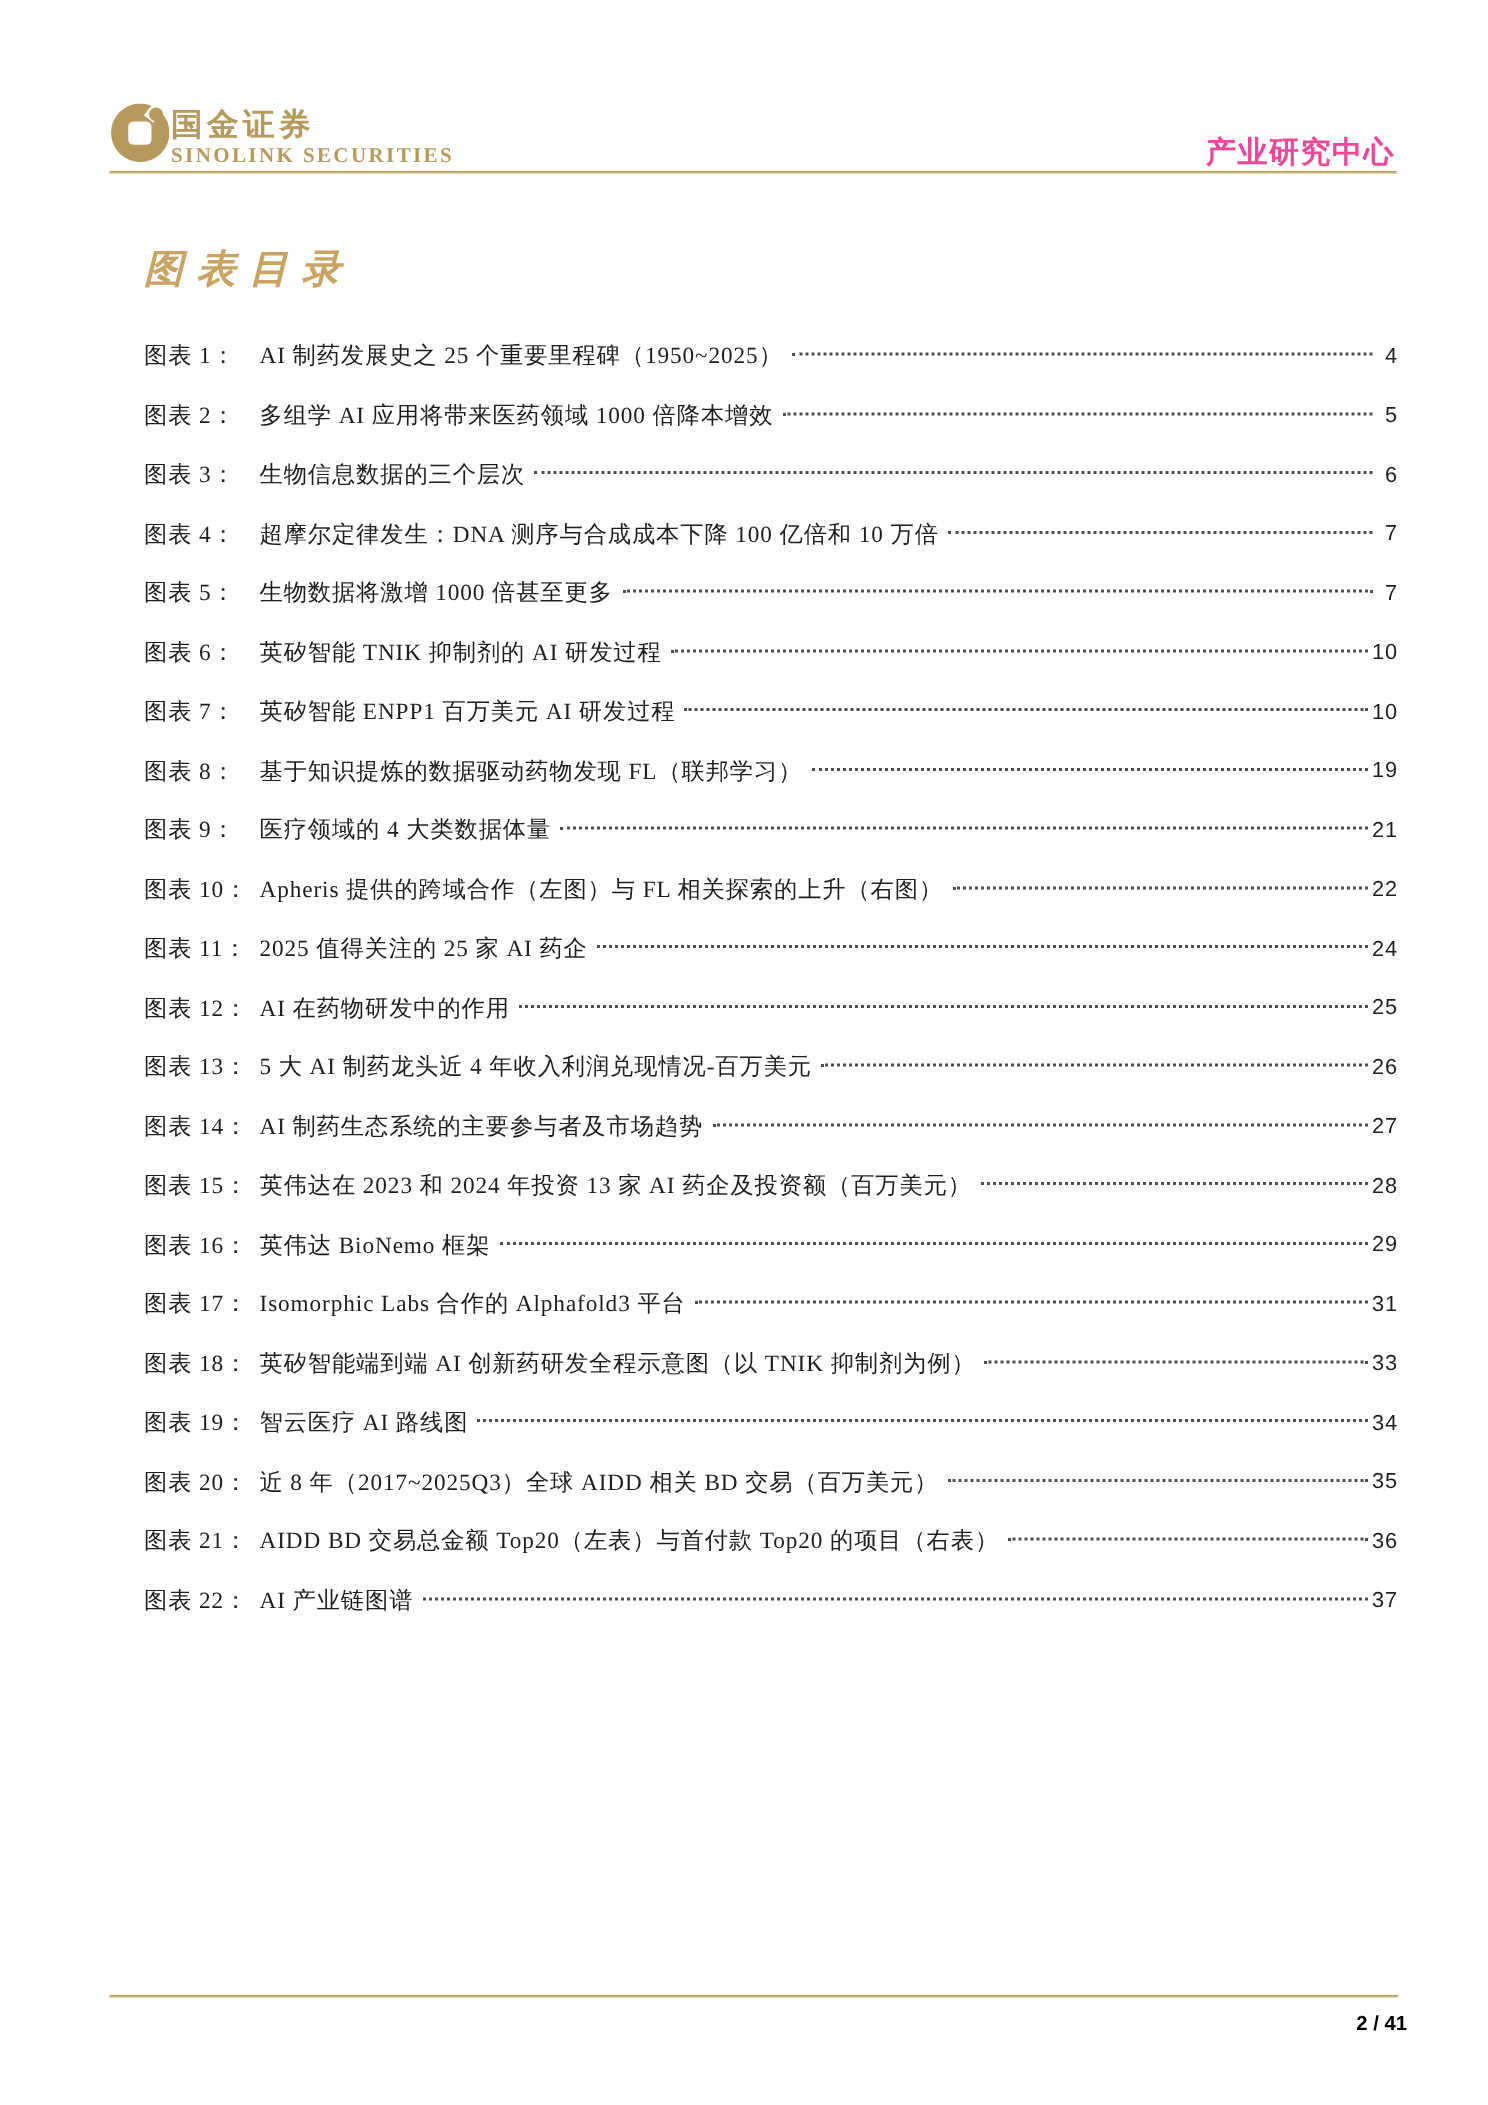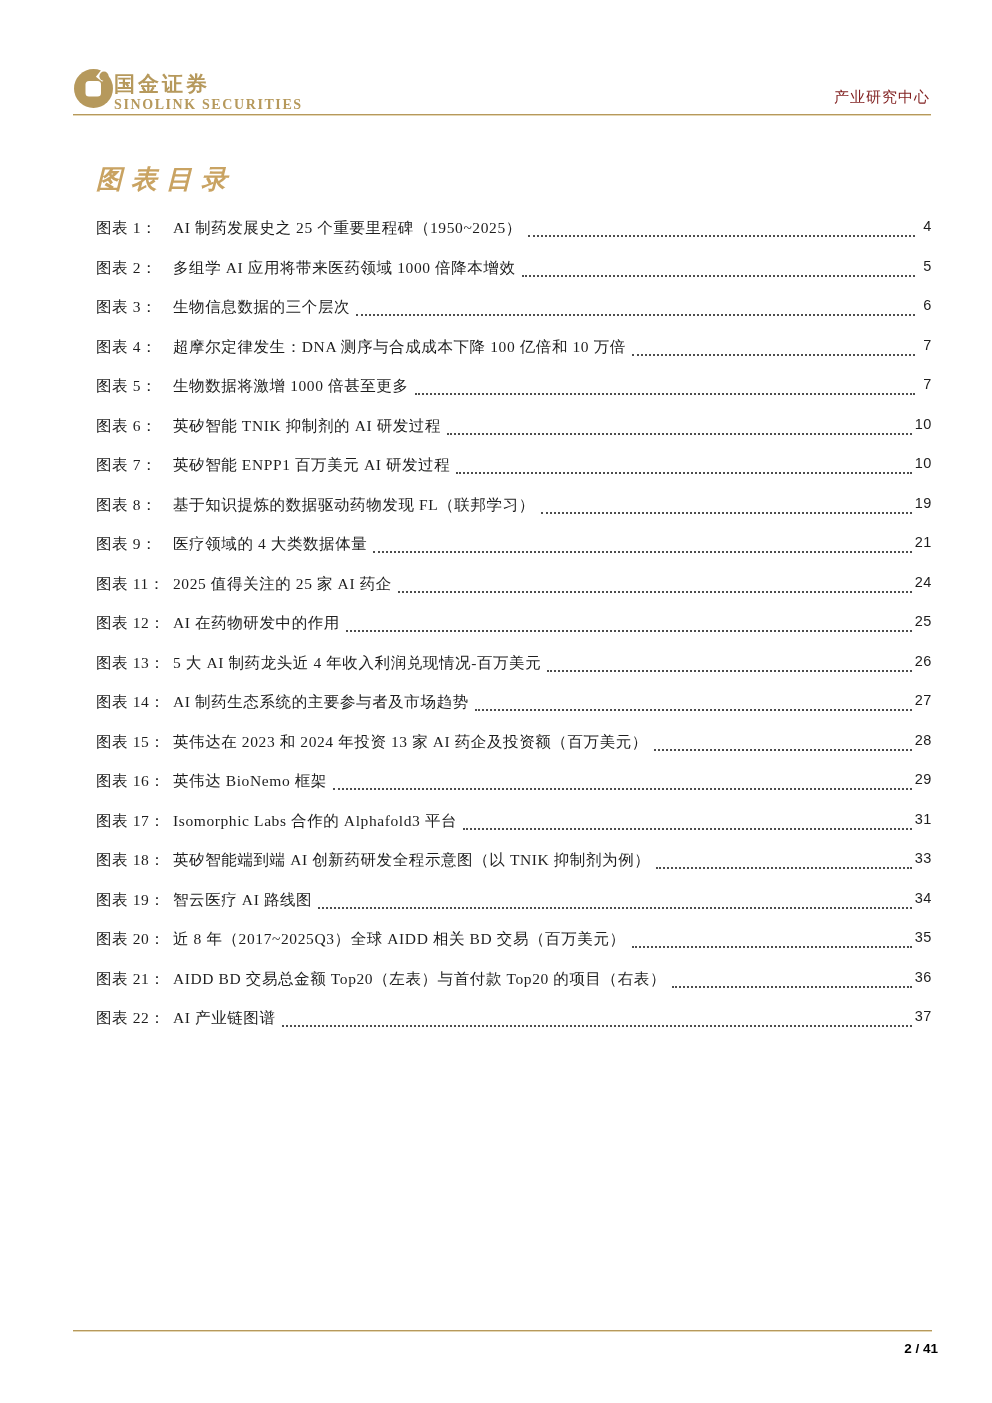--- a/index.html
+++ b/index.html
@@ -38,23 +38,23 @@
     font-weight: bold;
     color: #b6995c;
     letter-spacing: 1.6px;
     margin-top: 4px;
     line-height: 1;
   }
   .header-dept {
     position: absolute;
     right: 62px;
     top: 88px;
-    font-size: 15px;
-    font-weight: normal;
-    color: #7f1d1d;
+    font-size: 20px;
+    font-weight: bold;
+    color: #ec4899;
     letter-spacing: 1px;
   }
   .header-rule {
     position: absolute;
     left: 73px;
     right: 61px;
     top: 114px;
     height: 2px;
     background: #b6995c;
     border-bottom: 1px solid #e4d6b4;
@@ -76,20 +76,21 @@
   
   .toc {
     position: absolute;
     left: 96px;
     right: 60px;
     top: 218px;
   }
   .toc-row {
     height: 39.5px;
     display: flex;
+    align-items: center;
     font-size: 15.5px;
     letter-spacing: 0.6px;
     cursor: pointer;
   }
   .toc-label {
     flex: none;
     width: 77px;
   }
   .toc-title {
     flex: none;
@@ -204,20 +205,26 @@
       <span class="toc-leader"></span>
       <span class="toc-page">19</span>
     </div>
     <div class="toc-row">
       <span class="toc-label">图表 9：</span>
       <span class="toc-title">医疗领域的 4 大类数据体量</span>
       <span class="toc-leader"></span>
       <span class="toc-page">21</span>
     </div>
     <div class="toc-row">
+      <span class="toc-label">图表 10：</span>
+      <span class="toc-title">Apheris 提供的跨域合作（左图）与 FL 相关探索的上升（右图）</span>
+      <span class="toc-leader"></span>
+      <span class="toc-page">22</span>
+    </div>
+    <div class="toc-row">
       <span class="toc-label">图表 11：</span>
       <span class="toc-title">2025 值得关注的 25 家 AI 药企</span>
       <span class="toc-leader"></span>
       <span class="toc-page">24</span>
     </div>
     <div class="toc-row">
       <span class="toc-label">图表 12：</span>
       <span class="toc-title">AI 在药物研发中的作用</span>
       <span class="toc-leader"></span>
       <span class="toc-page">25</span>

